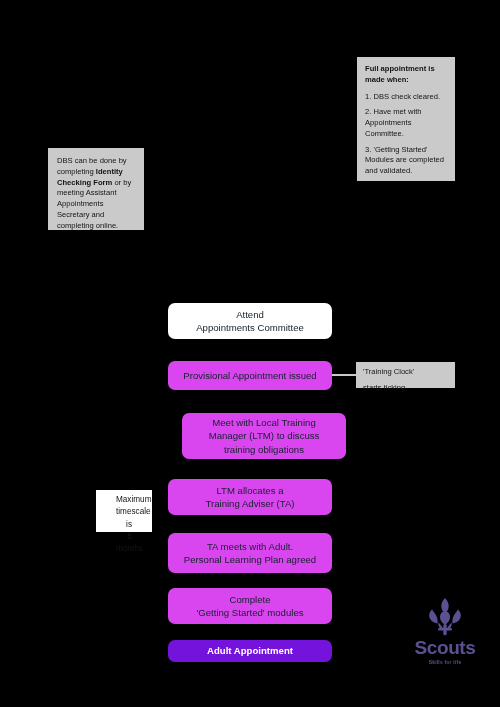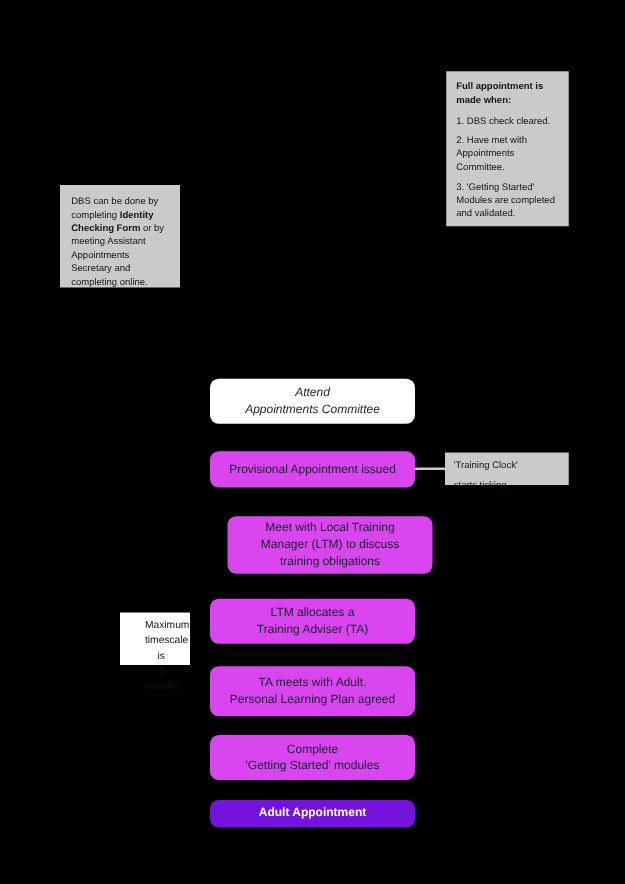--- a/index.html
+++ b/index.html
@@ -187,21 +187,21 @@
   </div>
 
   <div class="note" id="timescale-note">
     <div>Maximum</div>
     <div>timescale is</div>
     <div>5 months</div>
   </div>
 
   <div class="flow">
 
-    <div class="flow-box white" style="top:0px;height:36px;font-style:italic;">
+    <div class="flow-box white" style="top:0px;height:36px;">
       <span>
         <span>Attend</span><br>
         <span>Appointments Committee</span>
       </span>
     </div>
 
     <div class="flow-box" style="top:58px;height:29px;">
       <span>Provisional Appointment issued</span>
     </div>
 
@@ -233,14 +233,36 @@
         <span>'Getting Started' modules</span>
       </span>
     </div>
 
     <div class="flow-box purple" style="top:337px;height:22px;">
       <span>Adult Appointment</span>
     </div>
 
   </div>
 
+  <div id="scouts-logo">
+    <svg id="scouts-fleur" width="42" height="38" viewBox="0 0 42 38">
+      <g fill="#5b5091">
+        <path d="M21 0 C17.8 3.2 16.6 7.0 17.6 10.6 C18.1 12.4 19.1 13.7 21 15.1
+                 C22.9 13.7 23.9 12.4 24.4 10.6 C25.4 7.0 24.2 3.2 21 0 Z"></path>
+        <path d="M21 13.2 C18.0 13.2 16.0 15.6 16.0 19.0 C16.0 22.1 17.6 24.4 21 27.0
+                 C24.4 24.4 26.0 22.1 26.0 19.0 C26.0 15.6 24.0 13.2 21 13.2 Z"></path>
+        <path d="M8.0 11.4 C5.2 13.8 4.4 17.4 5.9 20.6 C7.1 23.2 9.6 24.8 13.6 25.6
+                 C13.9 21.8 13.2 19.0 11.6 16.6 C10.6 15.1 9.4 13.3 8.0 11.4 Z"></path>
+        <path d="M34 11.4 C32.6 13.3 31.4 15.1 30.4 16.6 C28.8 19.0 28.1 21.8 28.4 25.6
+                 C32.4 24.8 34.9 23.2 36.1 20.6 C37.6 17.4 36.8 13.8 34 11.4 Z"></path>
+        <path d="M14.4 24.4 C14.0 27.4 15.0 29.6 17.4 31.0 L19.4 31.0
+                 C18.0 28.6 16.5 26.4 14.4 24.4 Z"></path>
+        <path d="M27.6 24.4 C25.5 26.4 24.0 28.6 22.6 31.0 L24.6 31.0
+                 C27.0 29.6 28.0 27.4 27.6 24.4 Z"></path>
+        <rect x="19.3" y="26.0" width="3.4" height="11.2" rx="1.5"></rect>
+        <rect x="14.0" y="30.0" width="14" height="2.6" rx="1.3"></rect>
+      </g>
+    </svg>
+    <div id="scouts-wordmark">Scouts</div>
+    <div id="scouts-tagline">Skills for life</div>
+  </div>
 
 </div>
 
 </body></html>

